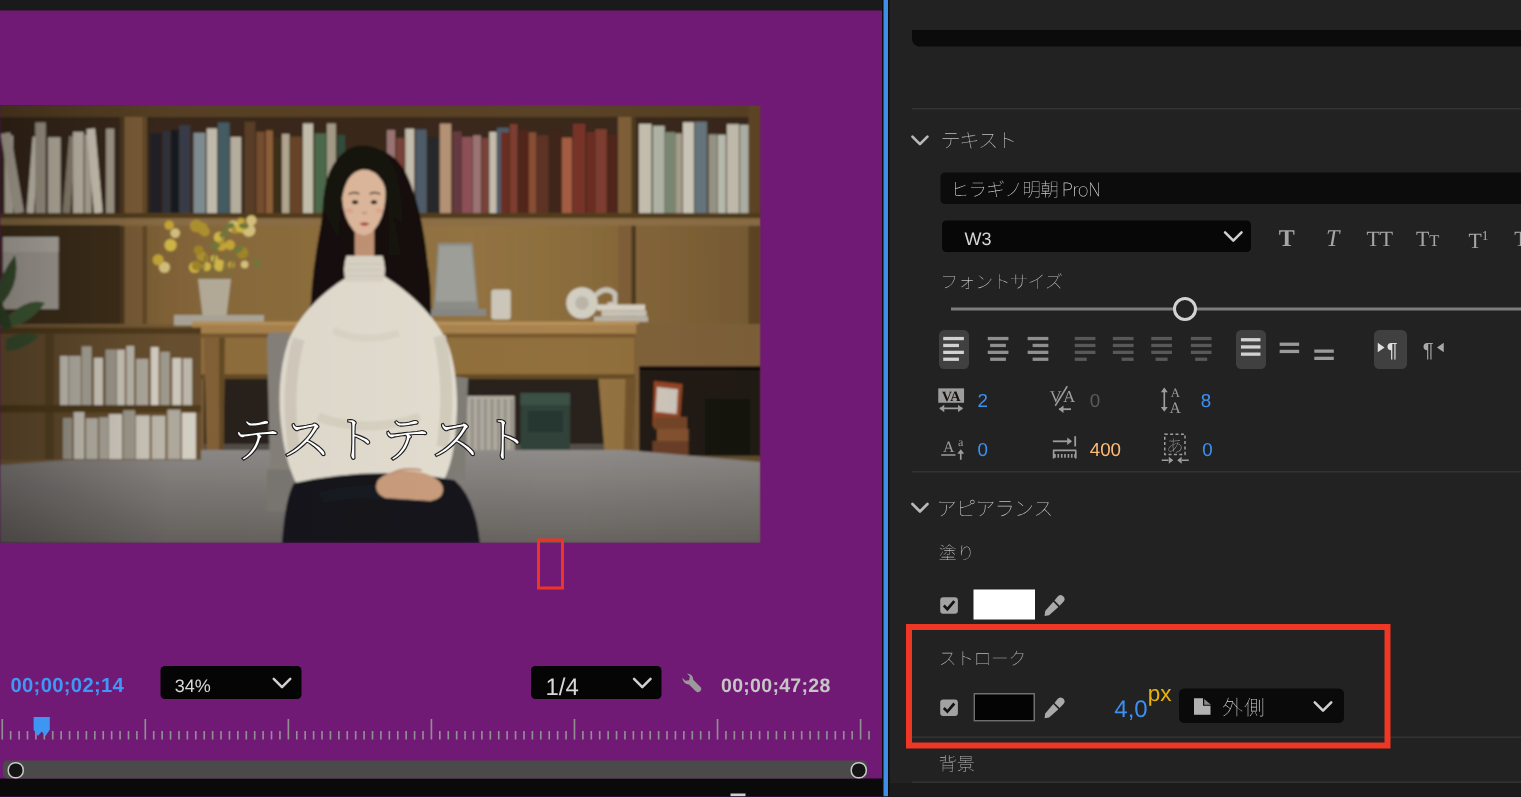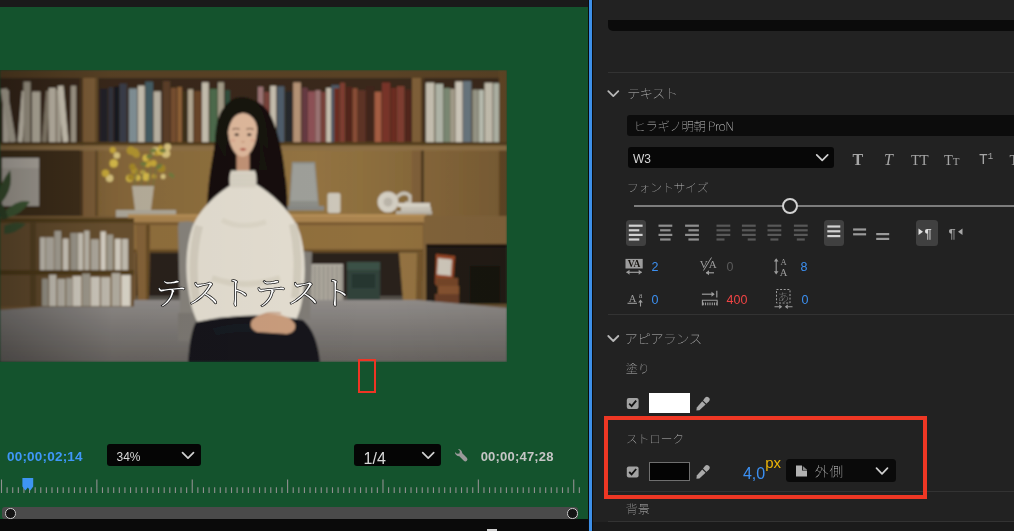--- a/index.html
+++ b/index.html
@@ -1,20 +1,20 @@
 <!DOCTYPE html>
 <html><head><meta charset="utf-8"><style>
 *{margin:0;padding:0;box-sizing:border-box}
 html,body{width:1014px;height:531px;overflow:hidden;background:#0b0b0b}
 body{font-family:"Liberation Sans",sans-serif;position:relative}
 .abs{position:absolute}
 .lbl{position:absolute;color:#c2c2c2;white-space:nowrap}
 .sep{position:absolute;height:1px;background:#333333}
 </style></head><body>
-<div class="abs" style="left:0;top:0;width:588px;height:531px;background:#14532d;overflow:hidden">
+<div class="abs" style="left:0;top:0;width:588px;height:531px;background:#701a75;overflow:hidden">
 <div class="abs" style="left:0;top:0;width:588px;height:7px;background:#1a1a1a"></div>
 <svg class="abs" width="507" height="292" viewBox="0 0 507 292" style="left:0;top:69.5px">
       <defs>
         <filter id="soft" x="-2%" y="-2%" width="104%" height="104%">
           <feGaussianBlur stdDeviation="0.85"></feGaussianBlur>
         </filter>
         <linearGradient id="vign" x1="0" y1="0" x2="1" y2="0">
           <stop offset="0" stop-color="#000" stop-opacity="0.30"></stop>
           <stop offset="0.22" stop-color="#000" stop-opacity="0.04"></stop>
           <stop offset="0.75" stop-color="#000" stop-opacity="0"></stop>
@@ -275,26 +275,26 @@
 <div class="abs" style="left:589.3px;top:0;width:2.3px;height:531px;background:#3d8fe8"></div>
 <div class="abs" style="left:593px;top:0;width:421px;height:531px;background:#222222;overflow:hidden">
 <div class="abs" style="left:14.5px;top:19.8px;width:414px;height:11.2px;background:#0b0b0b;border-radius:0 0 0 5px"></div>
 <div class="sep" style="left:14.5px;top:71.8px;width:407px"></div>
 <div class="sep" style="left:14.5px;top:314px;width:407px"></div>
 <div class="sep" style="left:14.5px;top:490.6px;width:407px"></div>
 <div class="sep" style="left:14.5px;top:520.9px;width:407px"></div>
 <div class="abs" style="left:0;top:521.9px;width:421px;height:10px;background:#1b1b1b"></div>
 <div class="abs" style="left:34.200000000000045px;top:114.8px;width:400px;height:20.8px;background:#0c0c0c;border-radius:3px 0 0 3px"></div>
 <div class="abs" style="left:35px;top:147.2px;width:205.8px;height:20.6px;background:#070707;border-radius:3px"></div>
-<div class="lbl" style="left:40px;top:151.8px;font-size:12px;color:#d6d6d6">W3</div>
+<div class="lbl" style="left:50px;top:151.8px;font-size:12px;color:#d6d6d6">W3</div>
 <div style="font-family:'Liberation Serif',serif;color:#a6a6a6;position:absolute;line-height:1;left:259.5px;top:151.5px;font-size:16px;font-weight:bold">T</div>
 <div style="font-family:'Liberation Serif',serif;color:#a6a6a6;position:absolute;line-height:1;left:291px;top:151.5px;font-size:16px;font-style:italic">T</div>
 <div style="font-family:'Liberation Serif',serif;color:#a6a6a6;position:absolute;line-height:1;left:318px;top:152.5px;font-size:14.5px">TT</div>
 <div style="font-family:'Liberation Serif',serif;color:#a6a6a6;position:absolute;line-height:1;left:351px;top:152.5px;font-size:14.5px">T<span style="font-size:11px">T</span></div>
-<div style="font-family:Liberation Mono, monospace;color:#a6a6a6;position:absolute;line-height:1;left:386px;top:152.5px;font-size:14.5px">T<span style="font-size:9px;vertical-align:5px">1</span></div>
+<div style="font-family:Liberation Serif, serif;color:#a6a6a6;position:absolute;line-height:1;left:386px;top:152.5px;font-size:14.5px">T<span style="font-size:9px;vertical-align:5px">1</span></div>
 <div style="font-family:'Liberation Serif',serif;color:#a6a6a6;position:absolute;line-height:1;left:416.5px;top:152.5px;font-size:14.5px">T</div>
 <div class="abs" style="left:41.299999999999955px;top:205.4px;width:400px;height:1.5px;background:#7d7d7d"></div>
 <div class="abs" style="left:188.60000000000002px;top:198px;width:16px;height:16px;border-radius:50%;border:2.6px solid #d2d2d2;background:#222222"></div>
 <div class="abs" style="left:33.39999999999998px;top:220px;width:19.5px;height:26px;background:#404040;border-radius:3.5px"></div>
 <div class="abs" style="left:231.10000000000002px;top:220px;width:19.5px;height:26px;background:#404040;border-radius:3.5px"></div>
 <div class="abs" style="left:322.9px;top:220px;width:21.8px;height:26px;background:#404040;border-radius:3.5px"></div>
 <div class="abs" style="left:55.700000000000045px;top:392.8px;width:41.5px;height:20px;background:#fff"></div>
 <div class="abs" style="left:55.700000000000045px;top:462.4px;width:41.5px;height:18.5px;background:#040404;border:1px solid #6f6f6f"></div>
 <div class="abs" style="left:192.89999999999998px;top:459.3px;width:110px;height:23px;background:#0a0a0a;border-radius:3.5px"></div>
 <svg class="abs" style="left:0;top:0" width="421" height="531" viewBox="0 0 421 531">
@@ -396,17 +396,17 @@
       </g>
       <g transform="translate(202,464.5)">
         <path d="M1 1 H7 V6 H12 V12 H1 Z" fill="#b2b2b2"></path>
         <path d="M7.8 1.5 L12.3 5.4 L7.8 5.4 Z" fill="#888888"></path>
       </g>
     </svg>
 <div class="abs" style="left:58.60000000000002px;top:260.3px;font-size:12.5px;color:#3c90f2">2</div>
 <div class="abs" style="left:133.5px;top:260.3px;font-size:12.5px;color:#5a5a5a">0</div>
 <div class="abs" style="left:207.5px;top:260.3px;font-size:12.5px;color:#3c90f2">8</div>
 <div class="abs" style="left:58.60000000000002px;top:293px;font-size:12.5px;color:#3c90f2">0</div>
-<div class="abs" style="left:133.5px;top:293px;font-size:12.5px;color:#ef4444">400</div>
+<div class="abs" style="left:133.5px;top:293px;font-size:12.5px;color:#fdba74">400</div>
 <div class="abs" style="left:208.5px;top:293px;font-size:12.5px;color:#3c90f2">0</div>
 <div class="abs" style="left:149.89999999999998px;top:464.8px;font-size:16px;color:#3c90f2">4,0</div>
 <div class="abs" style="left:172.20000000000005px;top:454px;font-size:15px;color:#eab308">px</div>
 <div class="abs" style="left:11.100000000000023px;top:416.3px;width:323px;height:82.8px;border:4.6px solid #ee3724"></div>
 </div>
 </body></html>

